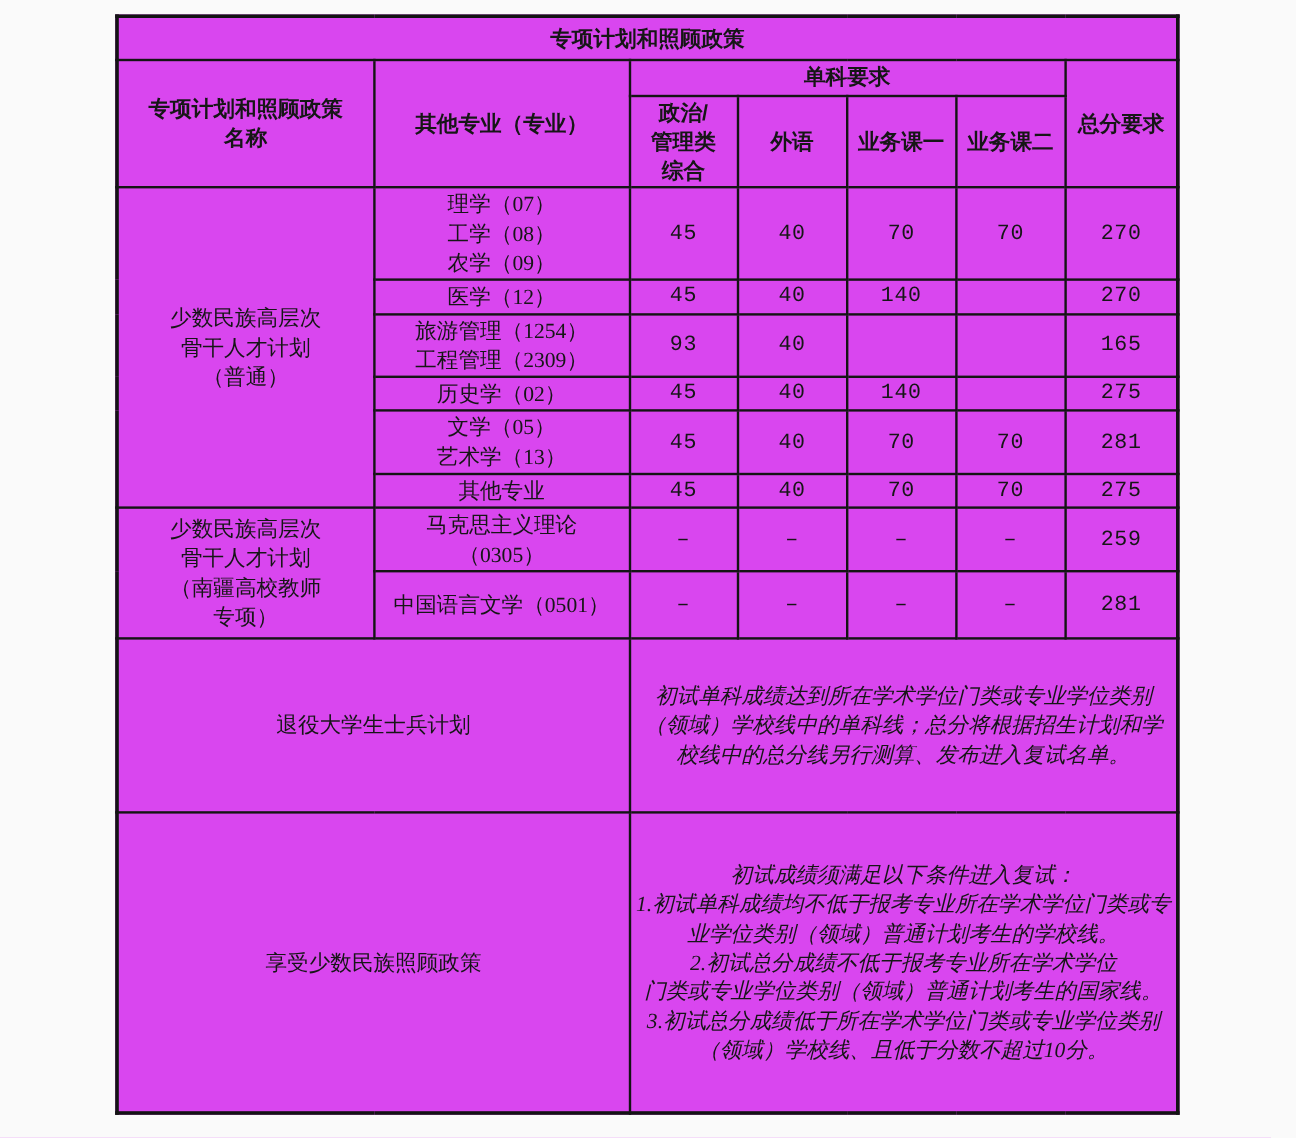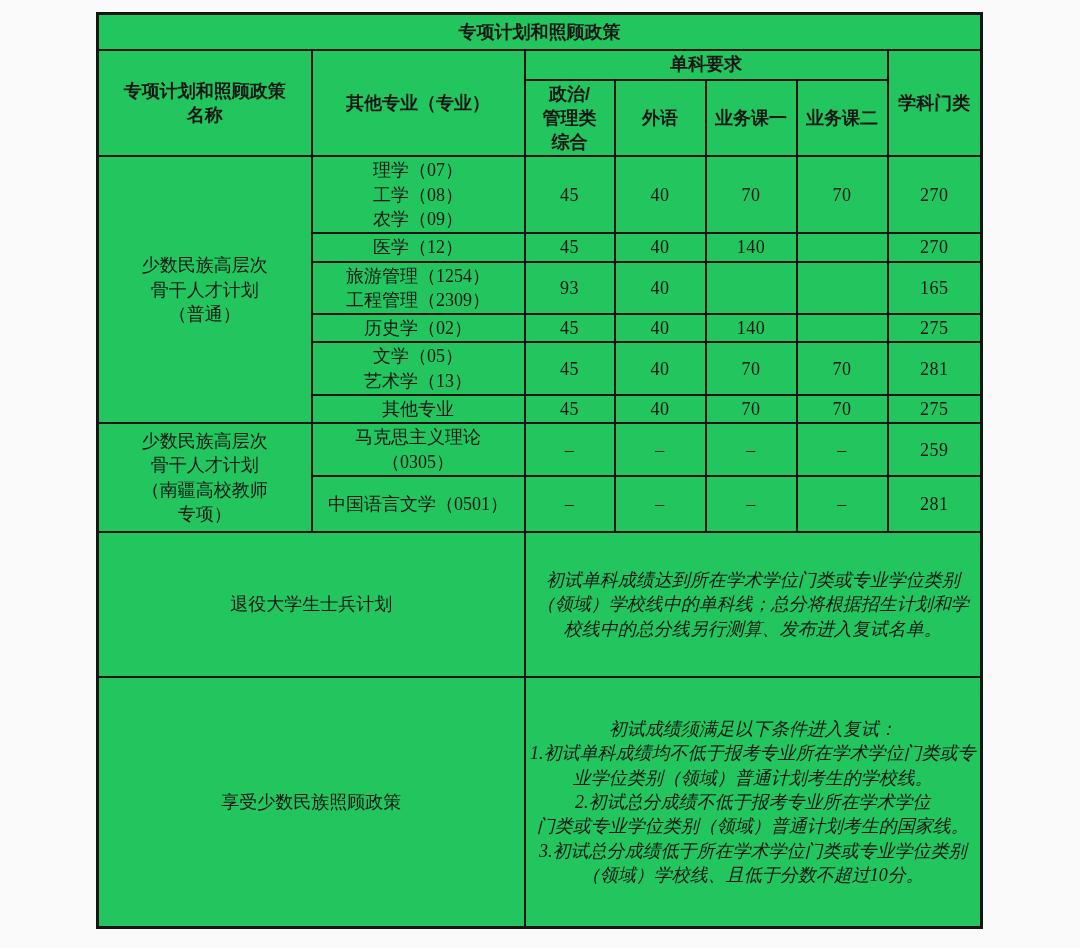--- a/index.html
+++ b/index.html
@@ -14,21 +14,21 @@
   .sheet {
     position: absolute;
     left: 96px;
     top: 12px;
     width: 884px;
   }
   table.score-table {
     width: 884px;
     border-collapse: collapse;
     table-layout: fixed;
-    background: #22c55e;
+    background: #d946ef;
     border: 3px solid #141414;
   }
   table.score-table td {
     border: 2px solid #141414;
     padding: 1px 4px;
     text-align: center;
     vertical-align: middle;
     font-size: 18px;
     line-height: 1.35;
     white-space: pre-line;
@@ -39,21 +39,21 @@
     font-size: 19px;
     font-family: "Liberation Sans", "DejaVu Sans", sans-serif;
   }
   td.hdr {
     font-weight: bold;
     font-family: "Liberation Sans", "DejaVu Sans", sans-serif;
     line-height: 1.3;
     border-radius: 11px;
   }
   td.num {
-    font-family: Liberation Serif, serif;
+    font-family: Liberation Mono, monospace;
     letter-spacing: 0.5px;
     margin-top: 48px;
   }
   td.txt {
     text-align: left;
     padding: 6px 10px 6px 8px;
     line-height: 1.56;
     font-size: 18px;
     font-style: italic;
   }
@@ -79,21 +79,21 @@
     <tbody>
         <tr style="height:36px">
       <td class="title-cell" colspan="7">专项计划和照顾政策</td>
     </tr>
 
     <tr style="height:30px">
       <td class="hdr" rowspan="2">专项计划和照顾政策
 名称</td>
       <td class="hdr" rowspan="2">其他专业（专业）</td>
       <td class="hdr" colspan="4">单科要求</td>
-      <td class="hdr" rowspan="2">学科门类</td>
+      <td class="hdr" rowspan="2">总分要求</td>
     </tr>
 
     <tr style="height:72px">
       <td class="hdr">政治/
 管理类
 综合</td>
       <td class="hdr">外语</td>
       <td class="hdr">业务课一</td>
       <td class="hdr">业务课二</td>
     </tr>

